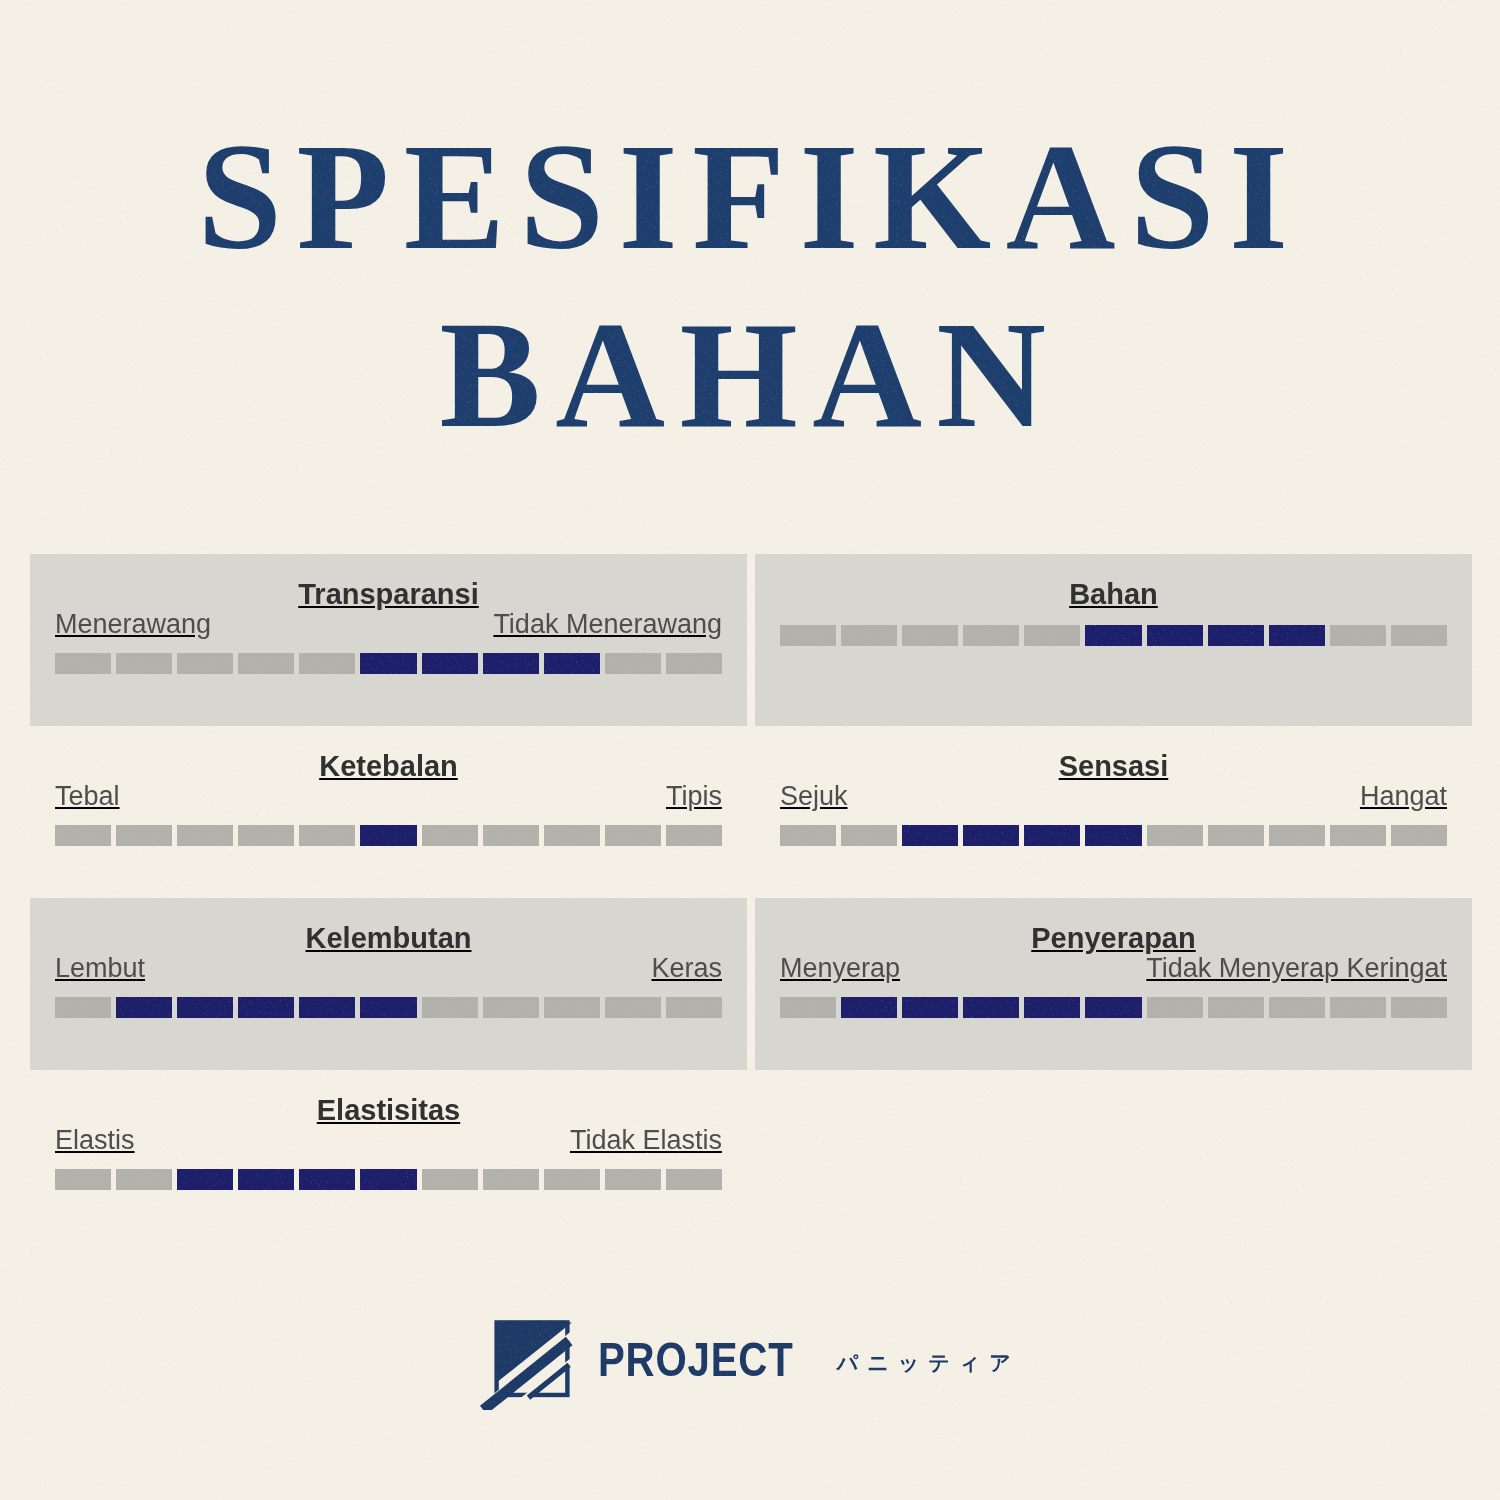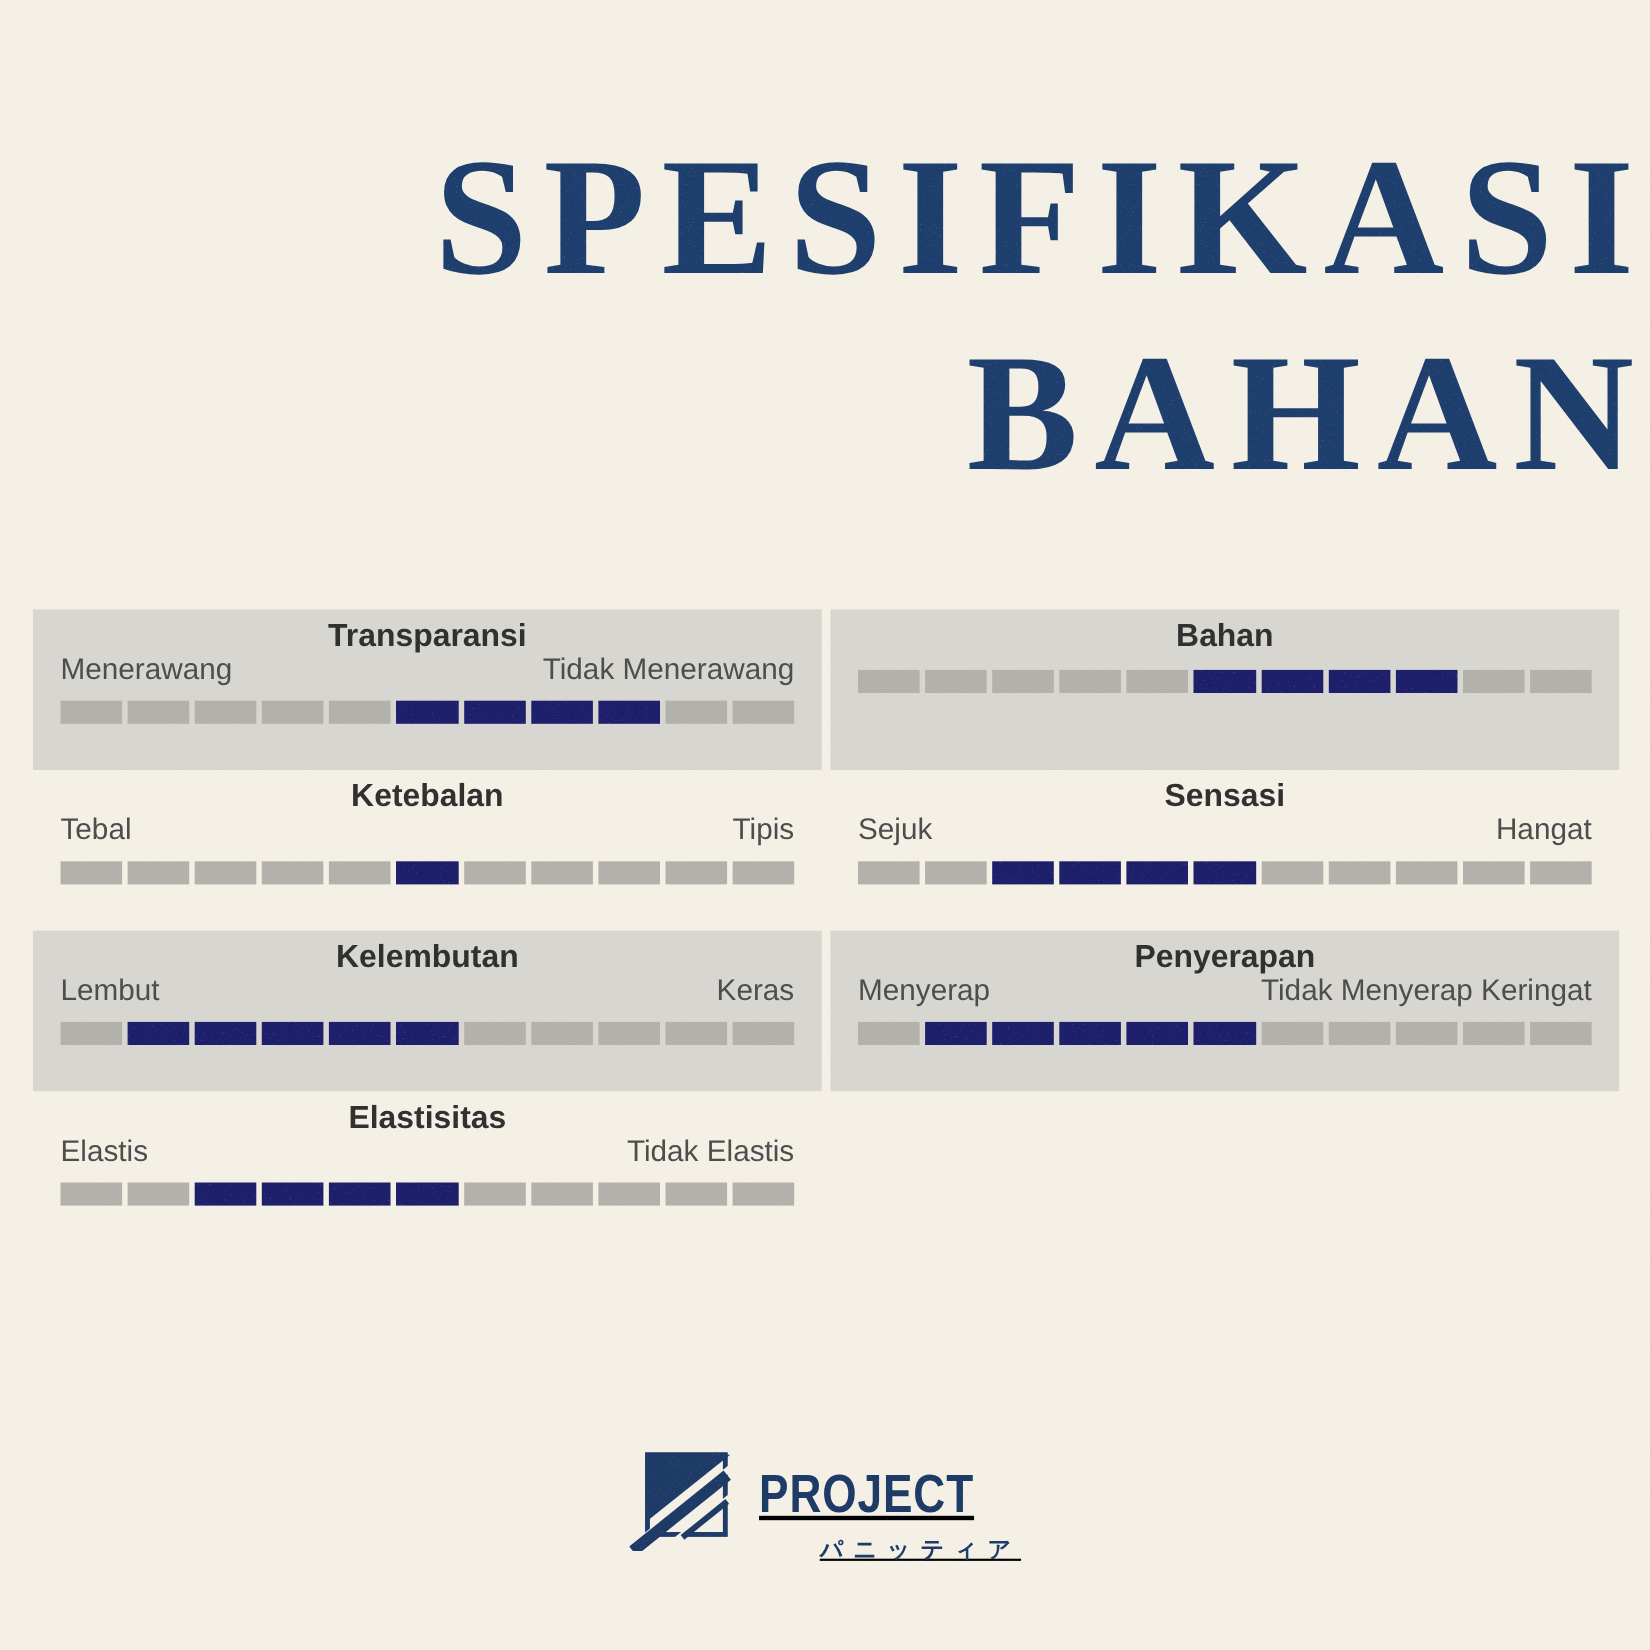--- a/index.html
+++ b/index.html
@@ -23,41 +23,42 @@
   }
   .paper-texture{
     position:absolute;inset:0;width:100%;height:100%;
     z-index:6;pointer-events:none;
   }
   .content{position:relative;z-index:1;}
 
   
   .main-title{
     padding-top:108px;
-    text-align:right;
+    text-align:center;
     font-family:"Liberation Serif", serif;
     font-weight:bold;
     font-size:152px;
     line-height:178px;
     letter-spacing:0.095em;
     color:var(--title-navy);
   }
   .main-title .line{display:block;}
 
   
   .specs-grid{
     position:absolute;
     top:554px;left:30px;right:28px;
     display:flex;
     gap:8px;
   }
   .col{flex:1;display:flex;flex-direction:column;}
   .scale{
-    height:146px;
-    padding:8px 25px 0;
+    height:172px;
+    padding:24px 25px 0;
+    text-decoration:underline;
   }
   .scale.panel{background:var(--panel);}
   .scale-title{
     font-size:29px;
     line-height:32px;
     font-weight:bold;
     text-align:center;
     color:var(--heading-text);
   }
   .scale-labels{
@@ -79,21 +80,21 @@
   
   .brand{
     position:absolute;
     top:1318px;left:0;right:0;
     display:flex;
     justify-content:center;
     align-items:flex-start;
     gap:14px;
   }
   .brand-mark{width:104px;height:92px;display:block;}
-  .brand-text{display:flex;flex-direction:column;align-items:flex-end;padding-top:18px;text-decoration:underline;}
+  .brand-text{display:flex;flex-direction:row;align-items:flex-start;padding-top:18px;}
   .brand-name{
     font-size:49px;
     line-height:46px;
     font-weight:bold;
     letter-spacing:1px;
     color:var(--logo-navy);
     transform:scaleX(0.82);
     transform-origin:left center;
   }
   .brand-sub{

